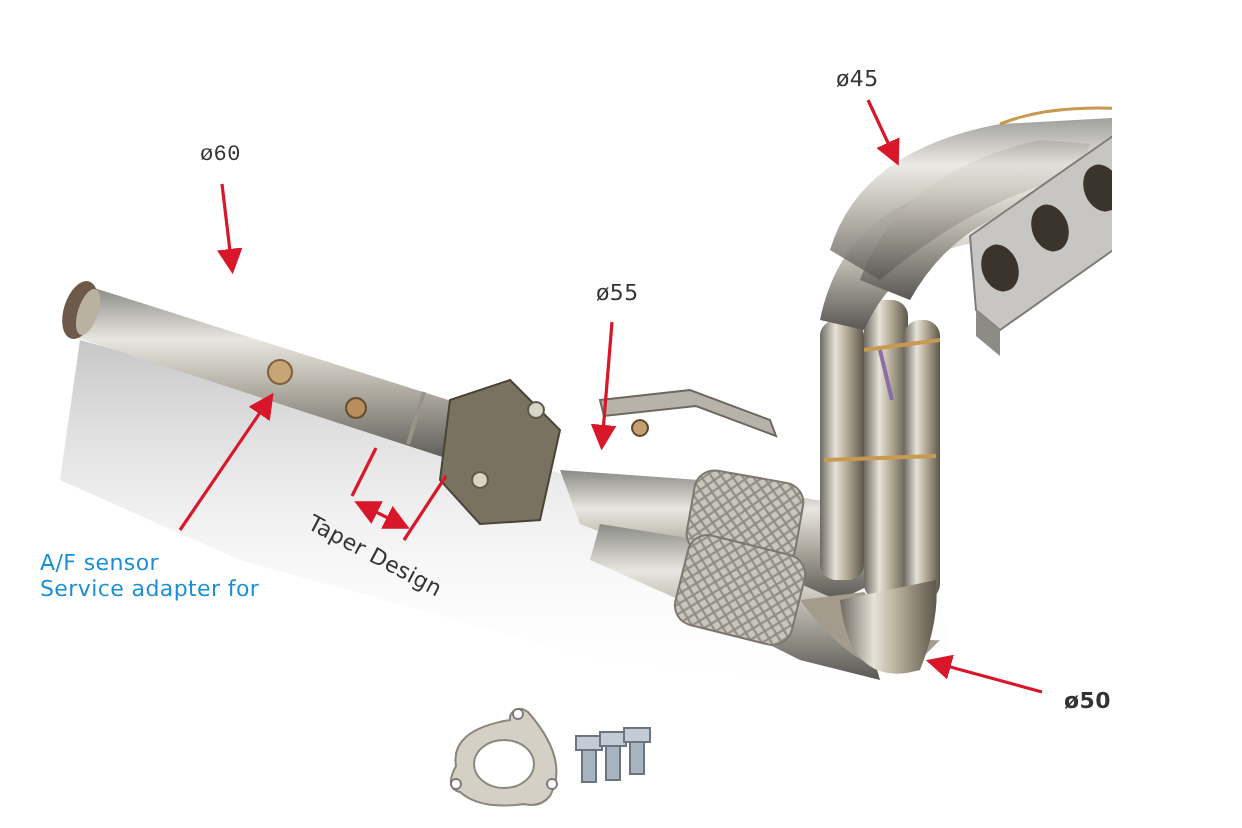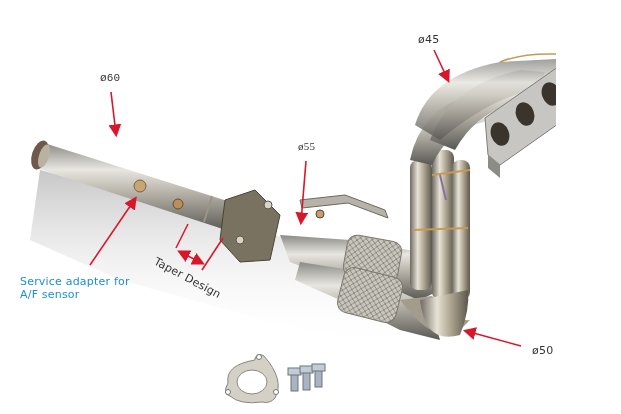--- a/index.html
+++ b/index.html
@@ -134,23 +134,23 @@
       <line x1="521" y1="346" x2="466" y2="331" marker-end="url(#arrowHead)"></line>
       <line x1="90" y1="265" x2="135" y2="199" marker-end="url(#arrowHead)"></line>
       <line x1="176" y1="248" x2="188" y2="224"></line>
       <line x1="202" y1="270" x2="223" y2="238"></line>
       <line x1="180" y1="252" x2="202" y2="263" marker-start="url(#arrowHeadStart)" marker-end="url(#arrowHead)"></line>
     </g>
   </svg>
 
   <div class="label" style="left:418px; top:33px;">ø45</div>
   <div class="label" style="left:100px; top:72px;font-family:Liberation Mono, monospace;">ø60</div>
-  <div class="label" style="left:298px; top:140px;font-family:Liberation Serif, serif;">ø55</div>
-  <div class="label" style="left:532px; top:344px;">ø50</div>
+  <div class="label" style="left:298px; top:140px;">ø55</div>
+  <div class="label" style="left:532px; top:344px;font-weight:bold;">ø50</div>
 
   <div class="label blue" style="left:20px; top:275px;">
+    <div>A/F sensor</div>
     <div>Service adapter for</div>
-    <div>A/F sensor</div>
   </div>
 
   <div class="label rot" style="left:158px; top:255px;">Taper Design</div>
 
 </div>
 
 </body></html>

